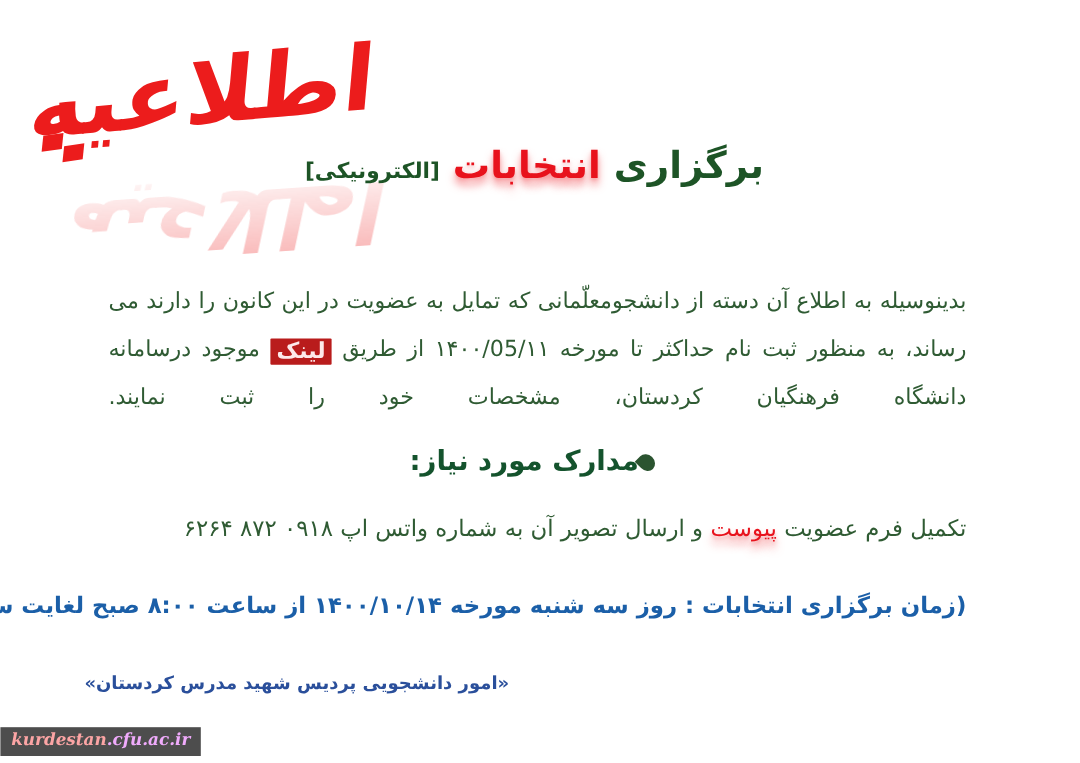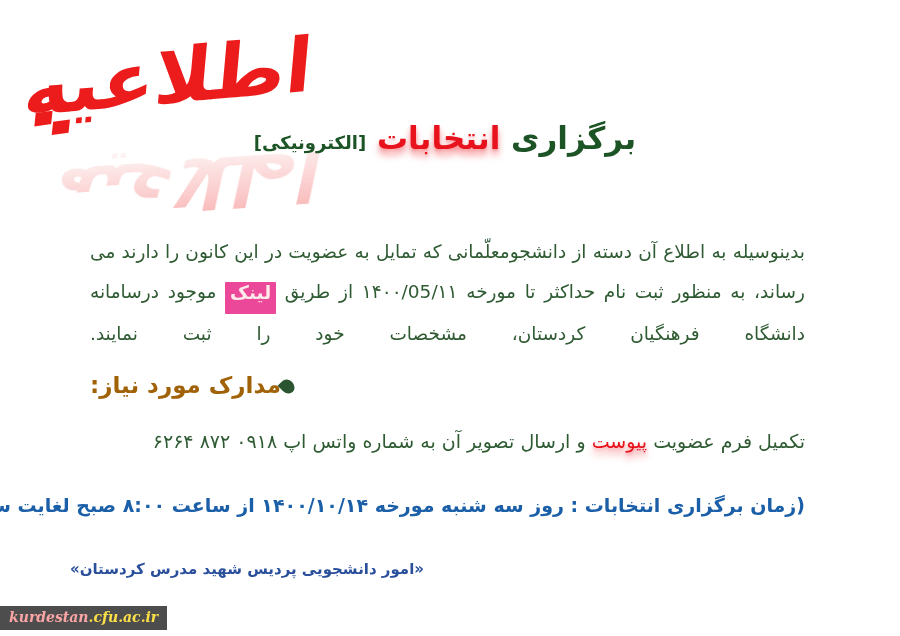--- a/index.html
+++ b/index.html
@@ -124,38 +124,38 @@
     top: 232px;
     width: 715px;
     color: #2f5b33;
     font-size: 18.5px;
     line-height: 40px;
     text-align: justify;
     text-align-last: justify;
   }
   .chip-red {
     display: inline-block;
-    background: #ec4899;
+    background: #b91c1c;
     color: #fde9ea;
     font-weight: bold;
-    padding: 0 5px 10px 5px;
+    padding: 0 5px 0 5px;
     line-height: 22px;
     border-radius: 1px;
     text-shadow: none;
     vertical-align: -1px;
   }
 
   
   .docs-title {
     position: absolute;
     right: 95px;
     top: 372px;
     width: 715px;
-    text-align: left;
-    color: #a16207;
+    text-align: center;
+    color: #14532d;
     font-size: 23px;
     font-weight: bold;
     direction: rtl;
   }
   .bullet-drop {
     display: inline-block;
     width: 13px;
     height: 15px;
     margin-right: 9px;
     background: #2b5430;
@@ -215,21 +215,21 @@
     padding: 3px 9px 4px 9px;
     direction: ltr;
     font-size: 14px;
     font-weight: bold;
     font-style: italic;
     font-family: "DejaVu Serif", "Liberation Serif", serif;
     line-height: 17px;
     white-space: nowrap;
   }
   .fb-white  { color: #fca5a5; }
-  .fb-orange { color: #fde047; font-style: italic; }
+  .fb-orange { color: #f0abfc; font-style: italic; }
 </style>
 </head>
 <body>
 
 <div id="page">
 
   <div class="logo-wrap">
     <div class="logo-main">اطلاعیه</div>
     <div class="logo-reflect">اطلاعیه</div>
     <div class="logo-dots">

